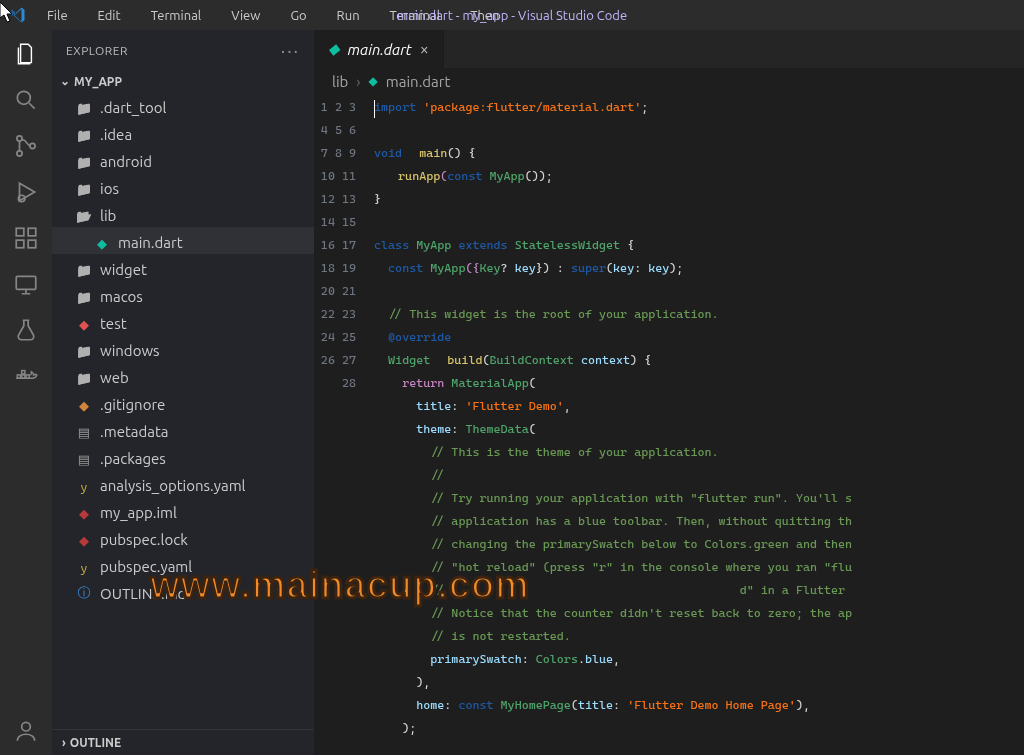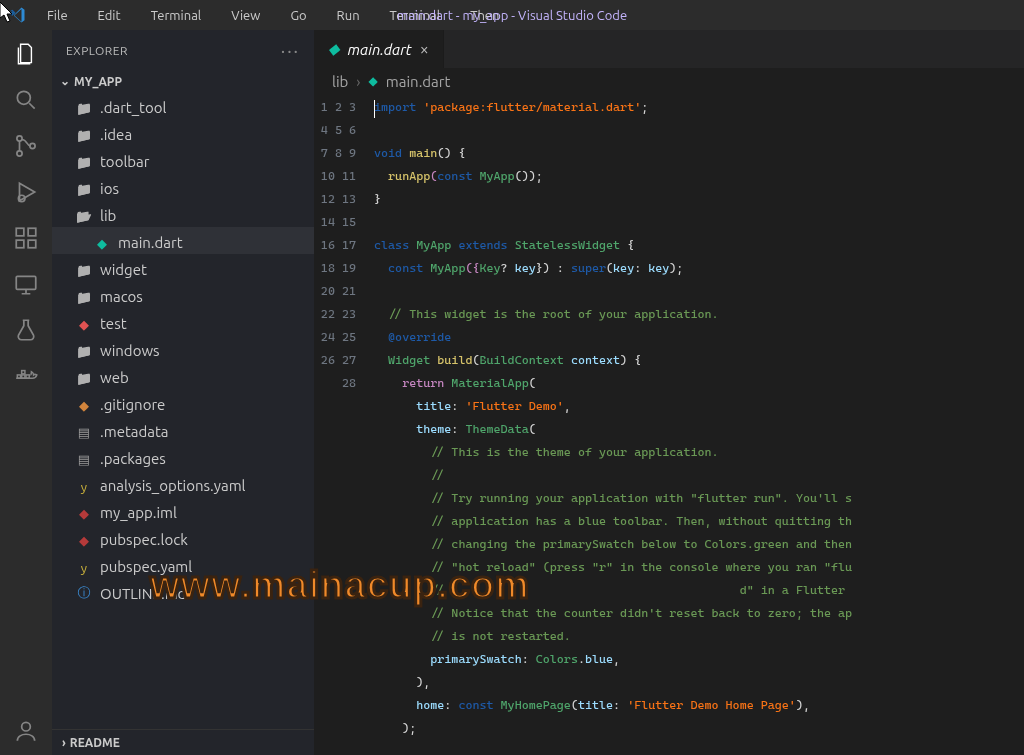--- a/index.html
+++ b/index.html
@@ -122,21 +122,21 @@
   display:flex; align-items:center; gap:8px;
   padding: 4px 18px; font-size:15px; color:#a6a6a6; height:26px;
 }
 .breadcrumb .sep{ color:#666; }
 .code-area{ flex:1; display:flex; overflow:hidden; font-family: Consolas, "Cascadia Code", monospace; font-size:12px; position:relative;}
 .gutter{ width:60px; text-align:right; padding-right:18px; color:#6e7681; user-select:none; line-height:23px; padding-top:2px;}
 .code{ flex:1; white-space:pre; line-height:23px; padding-top:2px; color:#d4d4d4; }
 .kw{ color:#1E5AA8; }    
 .type{ color:#4FA56B; }  
 .str{ color:#f97316; }   
-.fn{ color:#d6c36a; }    
+.fn{ color:#d6c36a;margin-left:10px; }    
 .var{ color:#9cdcfe; }   
 .comment{ color:#6A9955; }
 .annot{ color:#1E5AA8; }
 .punct{ color:#c586c0; }
 .white{ color:#d4d4d4; }
 .cursor{ display:inline-block; width:1px; height:18px; background:#fff; vertical-align:text-top; margin-right:-1px;}
 .watermark{
   position:absolute; left:150px; top:564px;
   font-size:38px; font-weight:900; font-family:Arial, sans-serif;
   color:#f08a2a;
@@ -254,21 +254,21 @@
         <div class="tree-item folder">
           <span class="ficon "></span>
           <span>.dart_tool</span>
         </div>
         <div class="tree-item folder">
           <span class="ficon "></span>
           <span>.idea</span>
         </div>
         <div class="tree-item folder">
           <span class="ficon "></span>
-          <span>toolbar</span>
+          <span>android</span>
         </div>
         <div class="tree-item folder">
           <span class="ficon "></span>
           <span>ios</span>
         </div>
         <div class="tree-item openfolder">
           <span class="ficon "></span>
           <span>lib</span>
         </div>
         <div class="tree-item indent2 selected">
@@ -323,21 +323,21 @@
           <span class="ficon yellow">y</span>
           <span>pubspec.yaml</span>
         </div>
         <div class="tree-item">
           <span class="ficon blue">ⓘ</span>
           <span>OUTLINE.md</span>
         </div>
       </div>
     <div class="outline-header">
       <span class="chev" style="margin-right:4px;">›</span>
-      <span>README</span>
+      <span>OUTLINE</span>
     </div>
   </div>
 
   <div class="editor-area">
     <div class="tabs-bar">
       <div class="tab">
         <span class="ficon dart">◆</span>
         <span>main.dart</span>
         <span class="close">×</span>
       </div>

